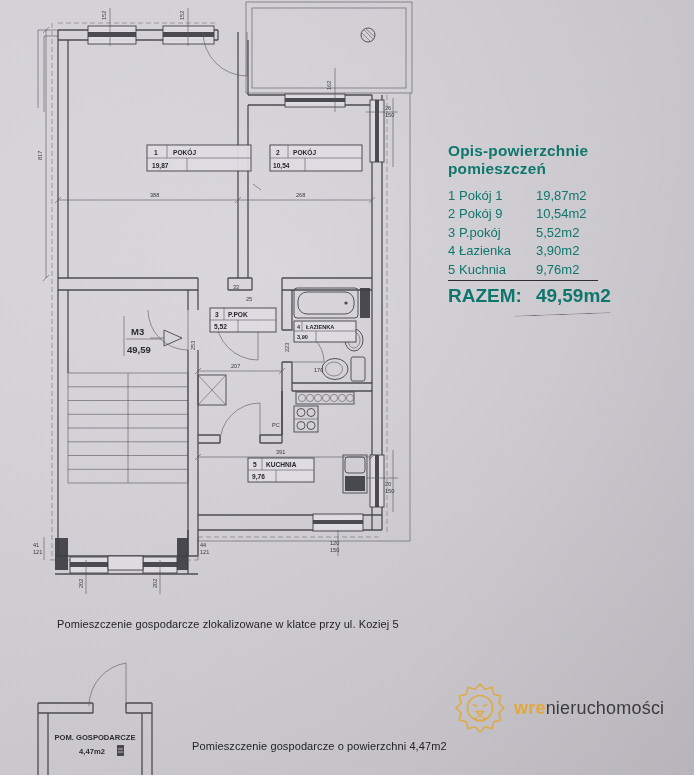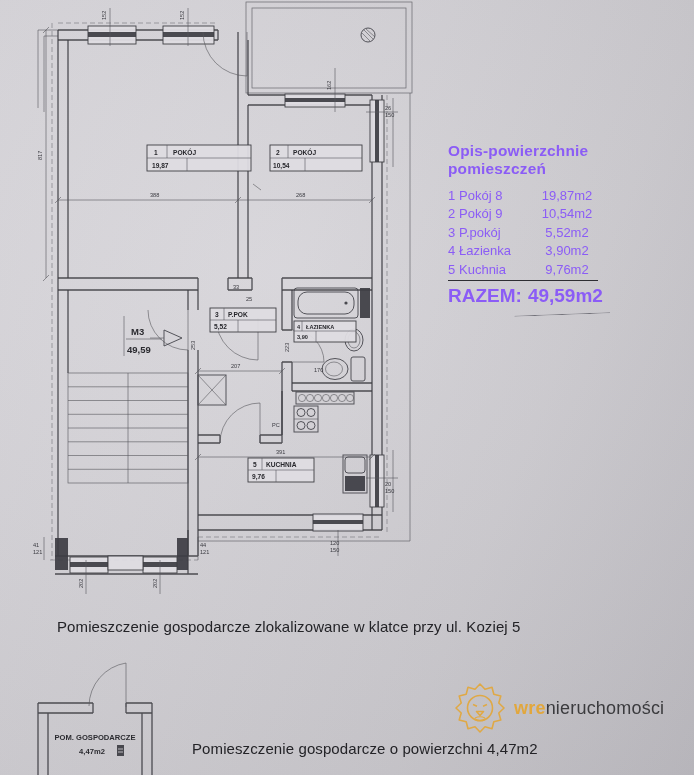--- a/index.html
+++ b/index.html
@@ -13,32 +13,32 @@
     background:radial-gradient(120% 90% at 40% 35%, rgba(255,255,255,.10), rgba(0,0,0,.07) 95%);}
   svg text{fill:#2b2b30;font-family:"Liberation Sans",sans-serif;}
   .w{stroke:#3e3e44;stroke-width:1.3;fill:none;stroke-opacity:.9;}
   .t{stroke:#56565c;stroke-width:.7;fill:none;stroke-opacity:.85;}
   .d{stroke:#77777e;stroke-width:.8;fill:none;stroke-dasharray:5 3;stroke-opacity:.8;}
   .b{fill:#3d3d43;stroke:none;fill-opacity:.92;}
   .pp{fill:#dedce1;stroke:#3e3e44;stroke-width:.9;fill-opacity:.95;}
   .fx{stroke:#45454b;stroke-width:1;fill:none;stroke-opacity:.9;}
   .dim{font-size:5.6px;fill:#3a3a40;}
   .rl{font-size:6.6px;font-weight:bold;fill:#26262b;}
-  .legend{position:absolute;left:448px;top:142px;width:240px;color:#8b5cf6;}
+  .legend{position:absolute;left:448px;top:142px;width:240px;color:#0f766e;}
   .legend .title{font-size:15.4px;font-weight:bold;letter-spacing:.2px;margin-bottom:9px;}
   .legend .row{display:flex;width:150px;font-size:13px;line-height:18.4px;font-weight:500;}
   .legend .row .no{width:11px;}
   .legend .row .nm{flex:1;}
-  .legend .row .ar{width:62px;text-align:center;}
+  .legend .row .ar{width:62px;text-align:left;}
   .legend .row.last{border-bottom:1.4px solid #2e2e33;padding-bottom:1px;}
   .legend .total{display:flex;width:166px;font-size:19px;font-weight:600;margin-top:4px;position:relative;}
-  .legend .total .tv{margin-left:6px;}
+  .legend .total .tv{margin-left:14px;}
   .legend .pen{position:absolute;left:66px;top:19px;width:96px;height:10px;border:none;
     border-bottom:1.6px solid #55555e;border-radius:50%/100% 100% 0 0;transform:rotate(-2deg);opacity:.75;}
-  .cap{position:absolute;color:#232327;font-size:15px;font-weight:500;letter-spacing:.1px;white-space:nowrap;text-align:right;}
+  .cap{position:absolute;color:#232327;font-size:11px;font-weight:500;letter-spacing:.1px;white-space:nowrap;text-align:right;}
   .logo{position:absolute;left:453px;top:679px;display:flex;align-items:center;gap:7px;}
   .logo .txt{font-size:18px;letter-spacing:.2px;white-space:nowrap;}
   .logo .txt .acc{font-weight:bold;}
 </style>
 </head>
 <body>
 
 <div class="vignette"></div>
 
 <svg width="694" height="775" viewBox="0 0 694 775" style="position:absolute;left:0;top:0">
@@ -299,21 +299,21 @@
       <rect class="b" x="117" y="745" width="7" height="11"></rect>
       <path d="M118 749 H123 M118 752 H123" stroke="#d8d6db" stroke-width=".8"></path>
     </g>
   </g>
 </svg>
 
 <div class="legend">
   <div class="title">Opis-powierzchnie pomieszczeń</div>
   <div class="row">
     <span class="no">1</span>
-    <span class="nm">Pokój 8</span>
+    <span class="nm">Pokój 1</span>
     <span class="ar">19,87m2</span>
   </div>
   <div class="row">
     <span class="no">2</span>
     <span class="nm">Pokój 9</span>
     <span class="ar">10,54m2</span>
   </div>
   <div class="row">
     <span class="no">3</span>
     <span class="nm">P.pokój</span>

